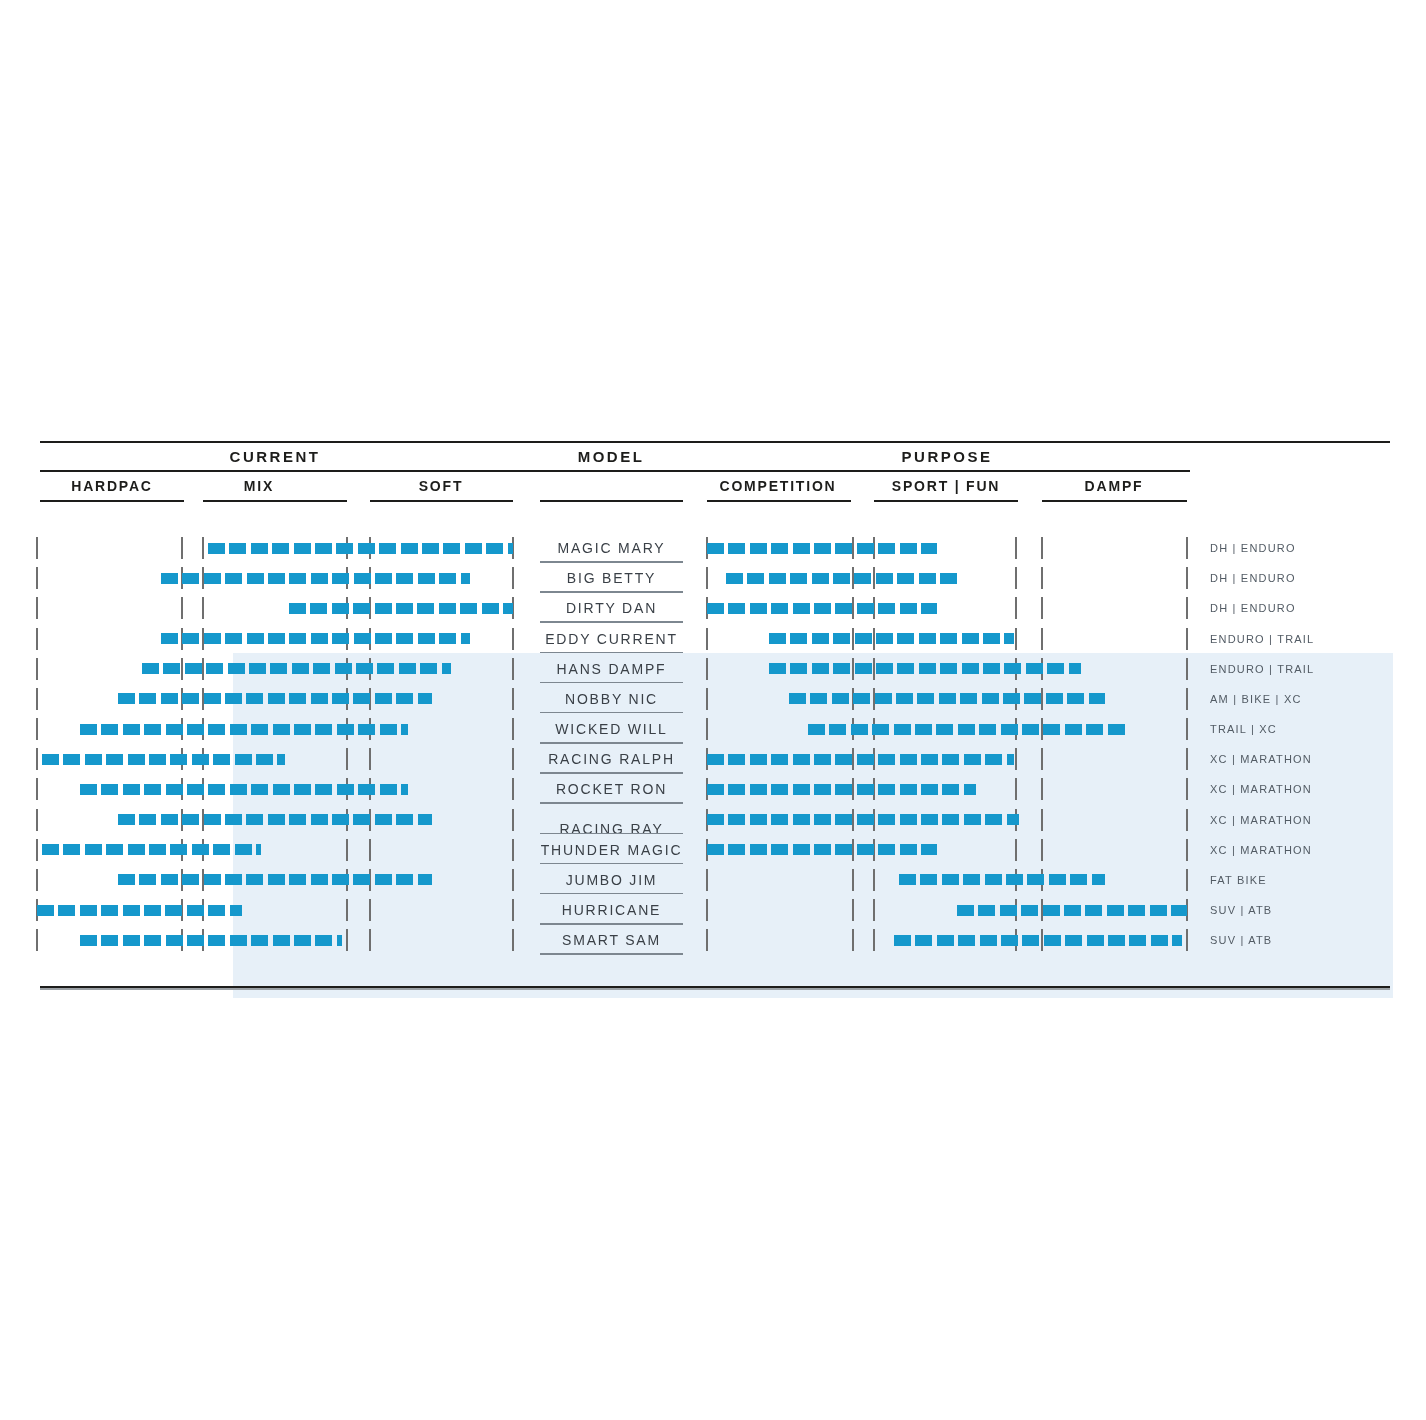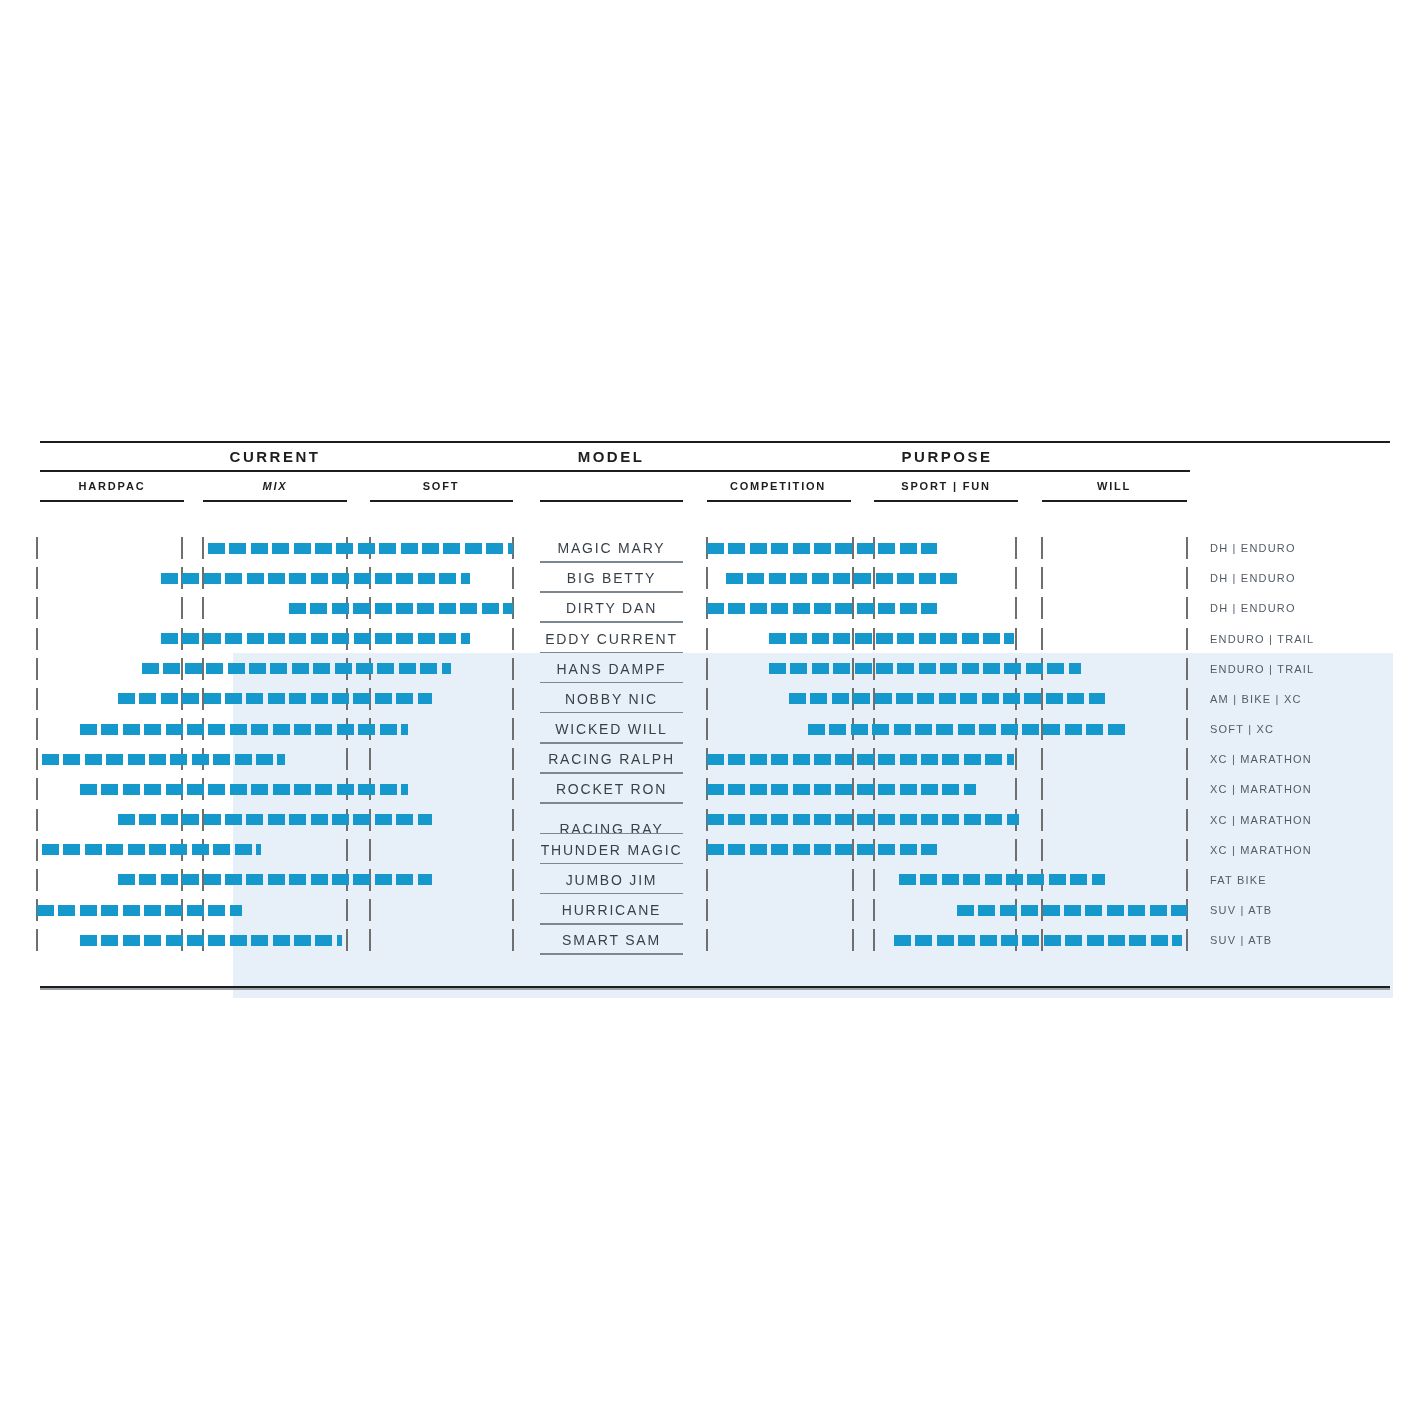--- a/index.html
+++ b/index.html
@@ -11,21 +11,21 @@
   .hl-rect { position:absolute; left:233px; top:653px; width:1160px; height:345px; background:var(--hl,#e7f0f8); }
   .hline { position:absolute; height:2px; background:#1d1d1b; }
   .hline-gray { position:absolute; height:2px; background:#9aa0a5; }
   .seg { position:absolute; top:500px; height:2px; background:#1d1d1b; }
   .group-h {
     position:absolute; top:449px; transform:translateX(-50%);
     font-size:15px; font-weight:700; letter-spacing:2.5px; color:#1d1d1b; white-space:nowrap; line-height:16px;
   }
   .sub-h {
     position:absolute; top:479px; transform:translateX(-50%);
-    font-size:11px; font-weight:700; letter-spacing:1.8px; color:#1d1d1b; white-space:nowrap; line-height:14px;
+    font-size:14px; font-weight:700; letter-spacing:1.8px; color:#1d1d1b; white-space:nowrap; line-height:14px;
   }
   .tick { position:absolute; width:2px; height:22px; background:#6f6f6f; }
   .bar {
     position:absolute; height:11px;
     background-image:repeating-linear-gradient(90deg, var(--bar,#1598cc) 0px, var(--bar,#1598cc) 17px, rgba(0,0,0,0) 17px, rgba(0,0,0,0) 21.4px);
   }
   .model-label {
     position:absolute; transform:translateX(-50%);
     font-size:14px; font-weight:400; letter-spacing:1.8px; color:#3a4047; white-space:nowrap; line-height:16px;
   }
@@ -43,25 +43,25 @@
 
   <div class="hline" style="top:441px;left:40px;width:1350px;"></div>
 
   <span class="group-h" style="left:275px;">CURRENT</span>
   <span class="group-h" style="left:611px;">MODEL</span>
   <span class="group-h" style="left:947px;">PURPOSE</span>
 
   <div class="hline" style="top:470px;left:40px;width:1150px;"></div>
 
   <span class="sub-h" style="left:112px;">HARDPAC</span>
-  <span class="sub-h" style="left:275px;font-style:italic;">MIX</span>
+  <span class="sub-h" style="left:259px;">MIX</span>
   <span class="sub-h" style="left:441px;">SOFT</span>
   <span class="sub-h" style="left:778px;">COMPETITION</span>
   <span class="sub-h" style="left:946px;">SPORT | FUN</span>
-  <span class="sub-h" style="left:1114px;">WILL</span>
+  <span class="sub-h" style="left:1114px;">DAMPF</span>
 
   <div class="seg" style="left:40px;width:144px;"></div>
   <div class="seg" style="left:203px;width:144px;"></div>
   <div class="seg" style="left:370px;width:143px;"></div>
   <div class="seg" style="left:540px;width:143px;"></div>
   <div class="seg" style="left:707px;width:144px;"></div>
   <div class="seg" style="left:874px;width:144px;"></div>
   <div class="seg" style="left:1042px;width:145px;"></div>
 
   <div id="rows">
@@ -176,21 +176,21 @@
       <div class="tick" style="left: 706px; top: 718.02px;"></div>
       <div class="tick" style="left: 852px; top: 718.02px;"></div>
       <div class="tick" style="left: 873px; top: 718.02px;"></div>
       <div class="tick" style="left: 1015px; top: 718.02px;"></div>
       <div class="tick" style="left: 1041px; top: 718.02px;"></div>
       <div class="tick" style="left: 1186px; top: 718.02px;"></div>
       <div class="bar" style="left: 79.84px; top: 723.52px; width: 328.44px;"></div>
       <div class="bar" style="left: 807.8px; top: 723.52px; width: 316.8px;"></div>
       <div class="model-label" style="left: 611.5px; top: 721.02px;">WICKED WILL</div>
       <div class="model-underline" style="left: 540px; top: 742.02px; width: 143px;"></div>
-      <div class="use-label" style="left: 1210px; top: 722.02px;">SOFT | XC</div>
+      <div class="use-label" style="left: 1210px; top: 722.02px;">TRAIL | XC</div>
       <div class="tick" style="left: 36px; top: 748.19px;"></div>
       <div class="tick" style="left: 181px; top: 748.19px;"></div>
       <div class="tick" style="left: 202px; top: 748.19px;"></div>
       <div class="tick" style="left: 346px; top: 748.19px;"></div>
       <div class="tick" style="left: 369px; top: 748.19px;"></div>
       <div class="tick" style="left: 512px; top: 748.19px;"></div>
       <div class="tick" style="left: 706px; top: 748.19px;"></div>
       <div class="tick" style="left: 852px; top: 748.19px;"></div>
       <div class="tick" style="left: 873px; top: 748.19px;"></div>
       <div class="tick" style="left: 1015px; top: 748.19px;"></div>

